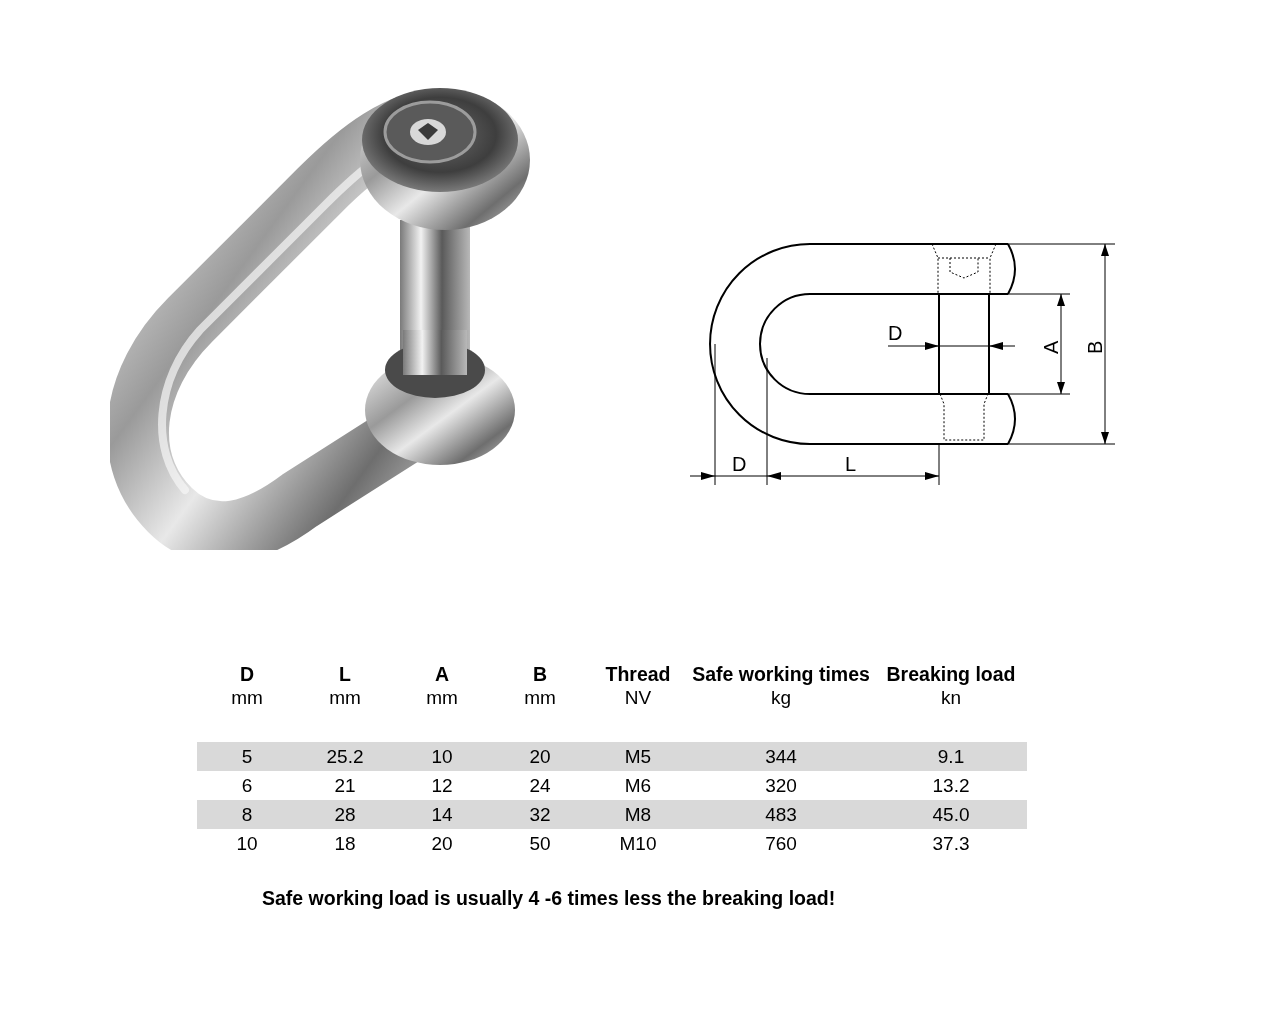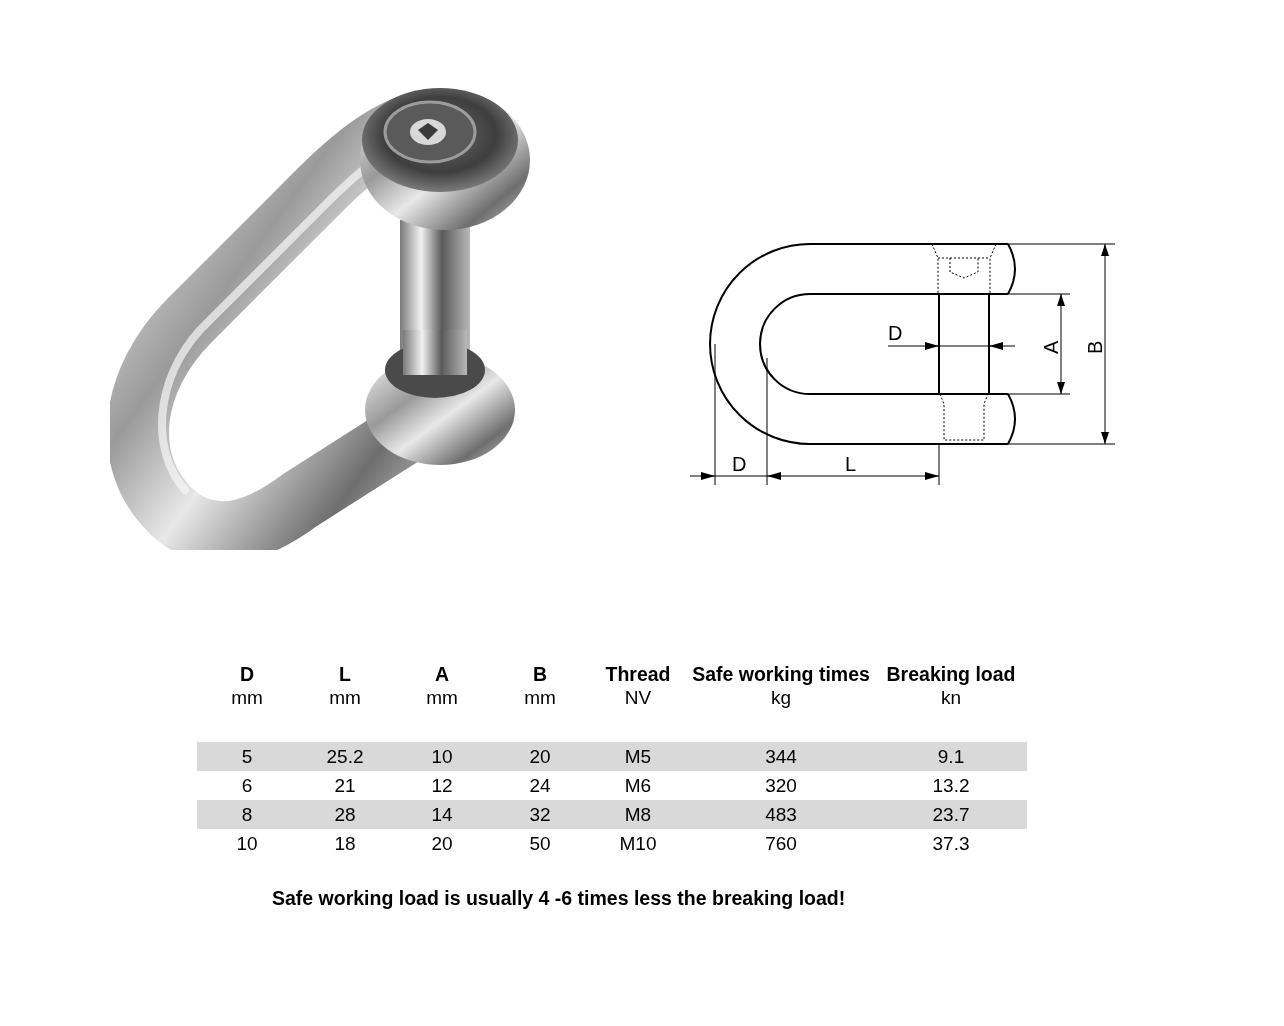--- a/index.html
+++ b/index.html
@@ -60,21 +60,21 @@
     }
     .spec-table tbody td {
       height: 29px;
       line-height: 29px;
     }
     .spec-table tbody tr.shaded td {
       background: #d9d9d9;
     }
     .note {
       position: absolute;
-      left: 272px;
+      left: 262px;
       top: 887px;
       font-size: 19.5px;
       font-weight: bold;
       white-space: nowrap;
     }
   </style>
 </head>
 <body>
 
 <svg class="photo" viewBox="0 0 430 470" xmlns="http://www.w3.org/2000/svg">
@@ -225,21 +225,21 @@
       <td>320</td>
       <td>13.2</td>
     </tr>
     <tr class="shaded">
       <td>8</td>
       <td>28</td>
       <td>14</td>
       <td>32</td>
       <td>M8</td>
       <td>483</td>
-      <td>23.7</td>
+      <td>45.0</td>
     </tr>
     <tr>
       <td>10</td>
       <td>18</td>
       <td>20</td>
       <td>50</td>
       <td>M10</td>
       <td>760</td>
       <td>37.3</td>
     </tr>

